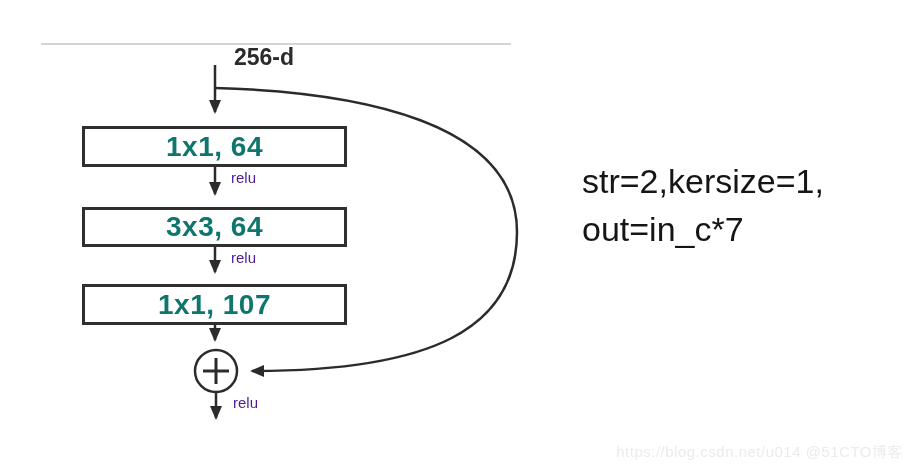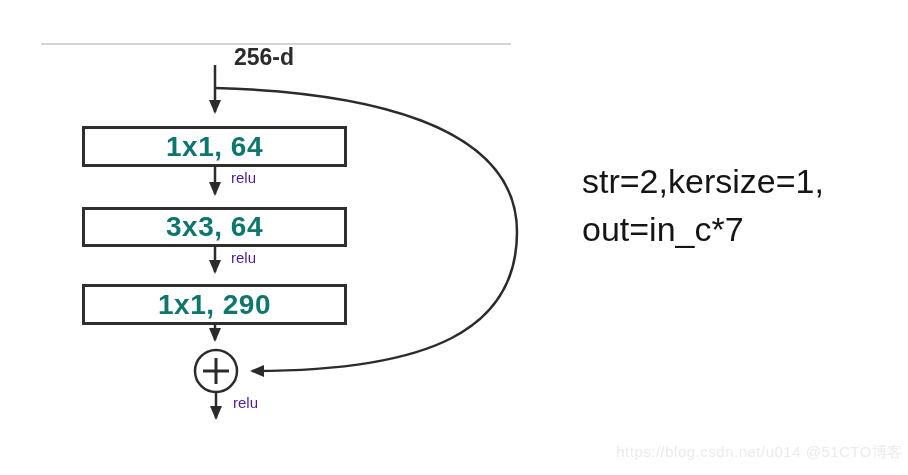--- a/index.html
+++ b/index.html
@@ -114,21 +114,21 @@
 
   <span class="dim-label">256-d</span>
 
   <div class="conv-box box-1">
     <span>1x1, 64</span>
   </div>
   <div class="conv-box box-2">
     <span>3x3, 64</span>
   </div>
   <div class="conv-box box-3">
-    <span>1x1, 290</span>
+    <span>1x1, 107</span>
   </div>
 
   <span class="relu-label relu-1">relu</span>
   <span class="relu-label relu-2">relu</span>
   <span class="relu-label relu-3">relu</span>
 
   <div class="annotation-block">
     <div>str=2,kersize=1,</div>
     <div>out=in_c*7</div>
   </div>

